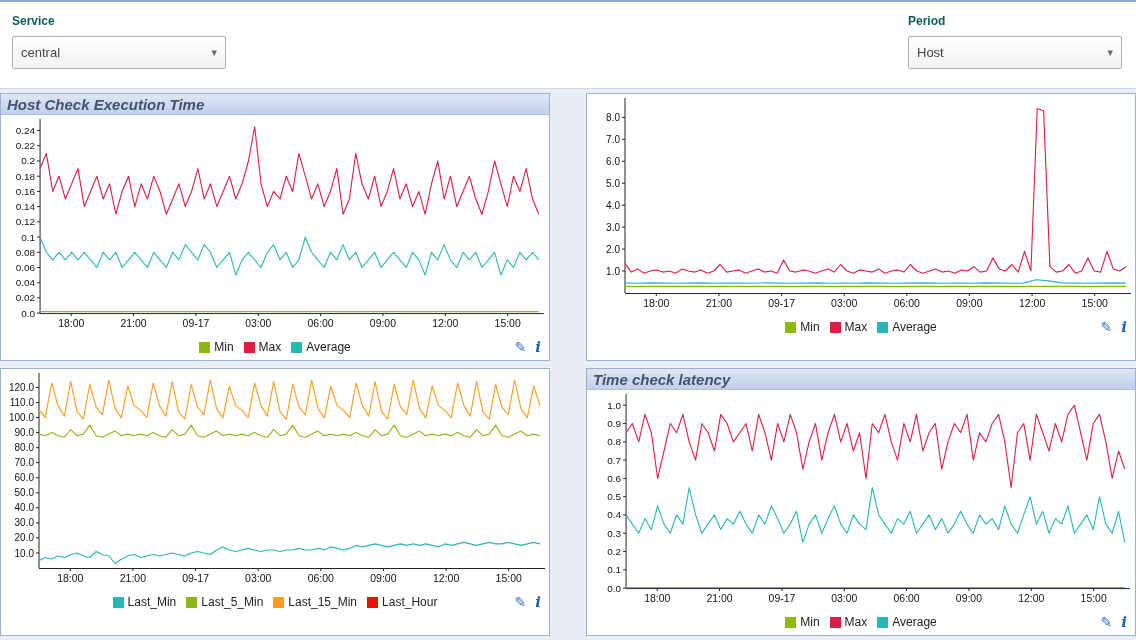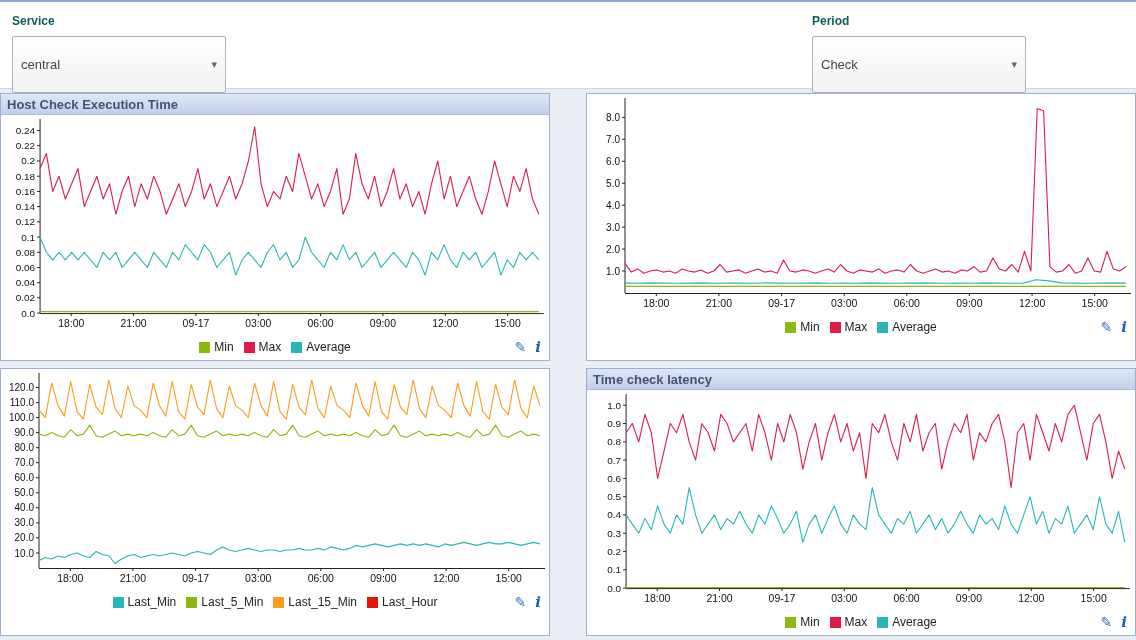--- a/index.html
+++ b/index.html
@@ -9,45 +9,45 @@
     font-family:"Liberation Sans", sans-serif;
     overflow:hidden;
   }
   .top-line { height:2px; background:#8fa8d0; }
   .topbar {
     height:86px; background:#ffffff; position:relative;
     border-bottom:1px solid #cdd7e8;
   }
   .filter { position:absolute; top:12px; }
   .filter-poller { left:12px; }
-  .filter-period { left:812px; }
+  .filter-period { left:908px; }
   .filter-label { font-size:12px; font-weight:bold; color:#0f5c5c; margin-bottom:8px; }
   .select {
     width:196px; height:23px;
     background:linear-gradient(#ffffff,#f2f2f2);
     border:1px solid #b2b2b2; border-radius:2px;
-    display:flex; align-items:center; padding:16px 8px;
+    display:flex; align-items:center; padding:4px 8px;
     font-size:13px; color:#444; cursor:pointer;
   }
   .select .caret { margin-left:auto; color:#666; font-size:11px; }
 
   .grid {
     display:grid; grid-template-columns:550px 550px;
     column-gap:36px; row-gap:7px; margin-top:4px;
   }
   .panel {
     background:#ffffff; border:1px solid #9cb0d4; box-sizing:border-box;
     height:268px; display:flex; flex-direction:column;
   }
   .panel-header {
     height:20px; flex:0 0 20px;
     background:linear-gradient(#e0e7f6,#c2cfe9);
     border-bottom:1px solid #aebfde;
     display:flex; align-items:center; padding:0 6px;
-    font-size:13px; font-weight:bold; color:#46536f;
+    font-size:15px; font-weight:bold; color:#46536f;font-style:italic;
   }
   svg.chart { display:block; }
   .panel-footer { height:26px; flex:0 0 26px; display:flex; align-items:center; position:relative; }
   .legend { flex:1; display:flex; justify-content:center; align-items:center; font-size:12px; color:#222; }
   .legend .item { display:flex; align-items:center; margin:0 5px; }
   .legend .sq { width:11px; height:11px; display:inline-block; margin-right:4px; }
   .footer-icons { position:absolute; right:8px; top:0; height:26px; display:flex; align-items:center; gap:9px; }
   .edit-icon { color:#2d6fc0; font-size:14px; cursor:pointer; }
   .info-icon {
     color:#1e62b5; font-family:"DejaVu Serif", serif;
@@ -63,21 +63,21 @@
   <div class="filter filter-poller">
     <div class="filter-label">Service</div>
     <div class="select">
       <span>central</span>
       <span class="caret">▾</span>
     </div>
   </div>
   <div class="filter filter-period">
     <div class="filter-label">Period</div>
     <div class="select">
-      <span>Check</span>
+      <span>Host</span>
       <span class="caret">▾</span>
     </div>
   </div>
 </div>
 
 <div class="grid">
 
   <div class="panel">
     <div class="panel-header">Host Check Execution Time</div>
     <svg class="chart" width="548" height="220" viewBox="0 0 548 220">

